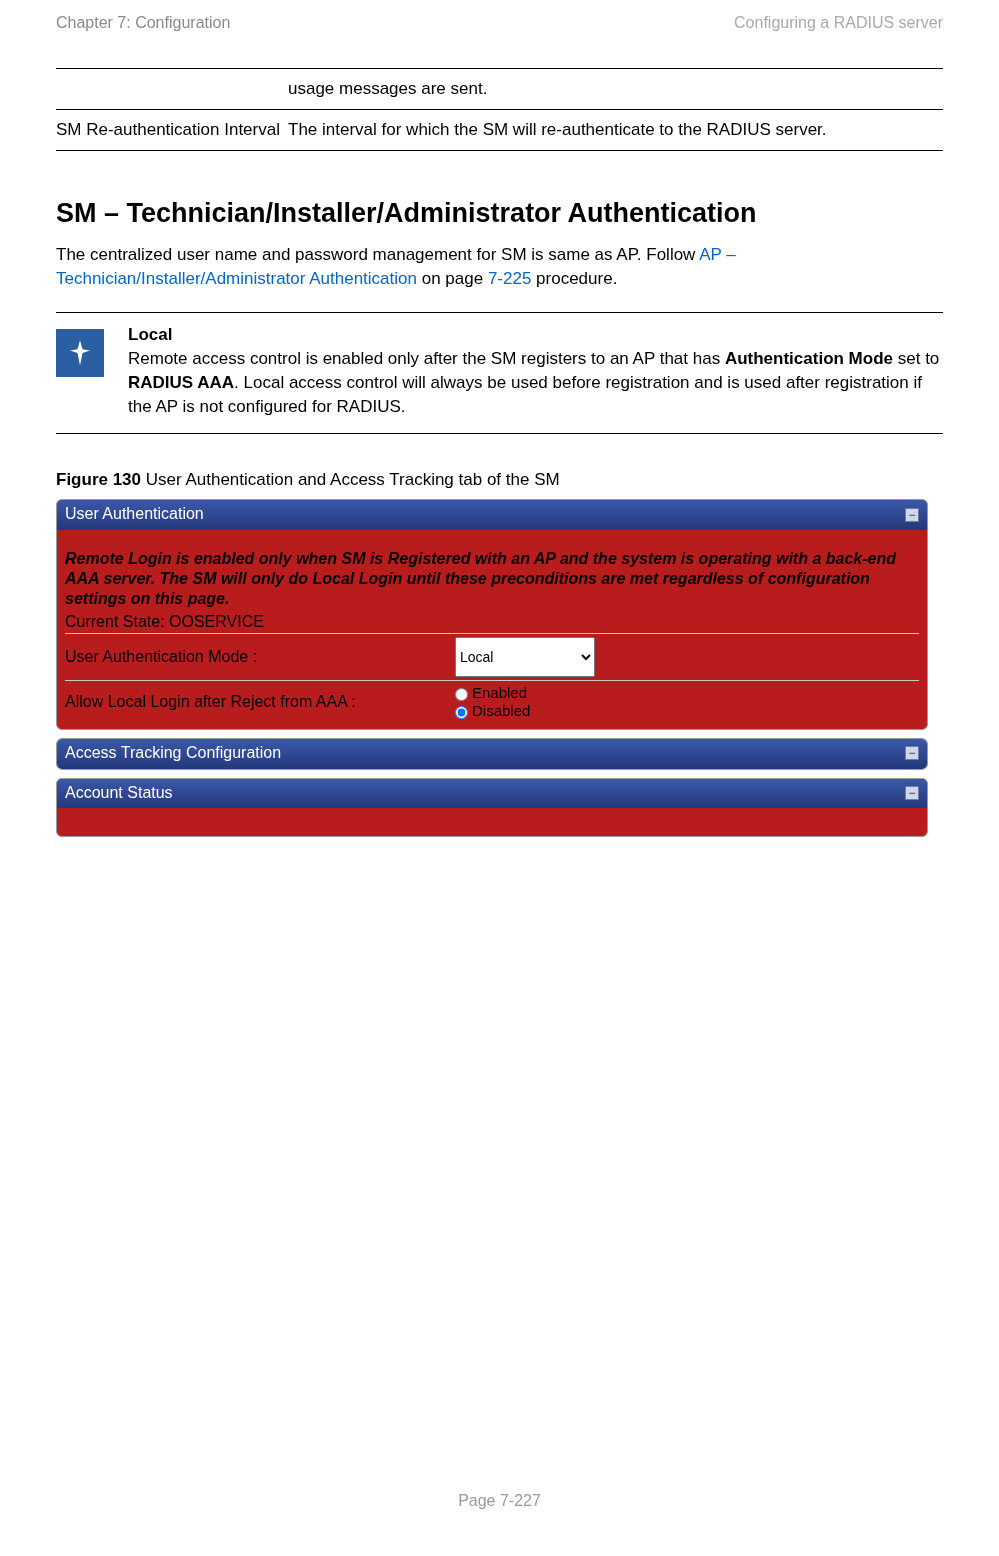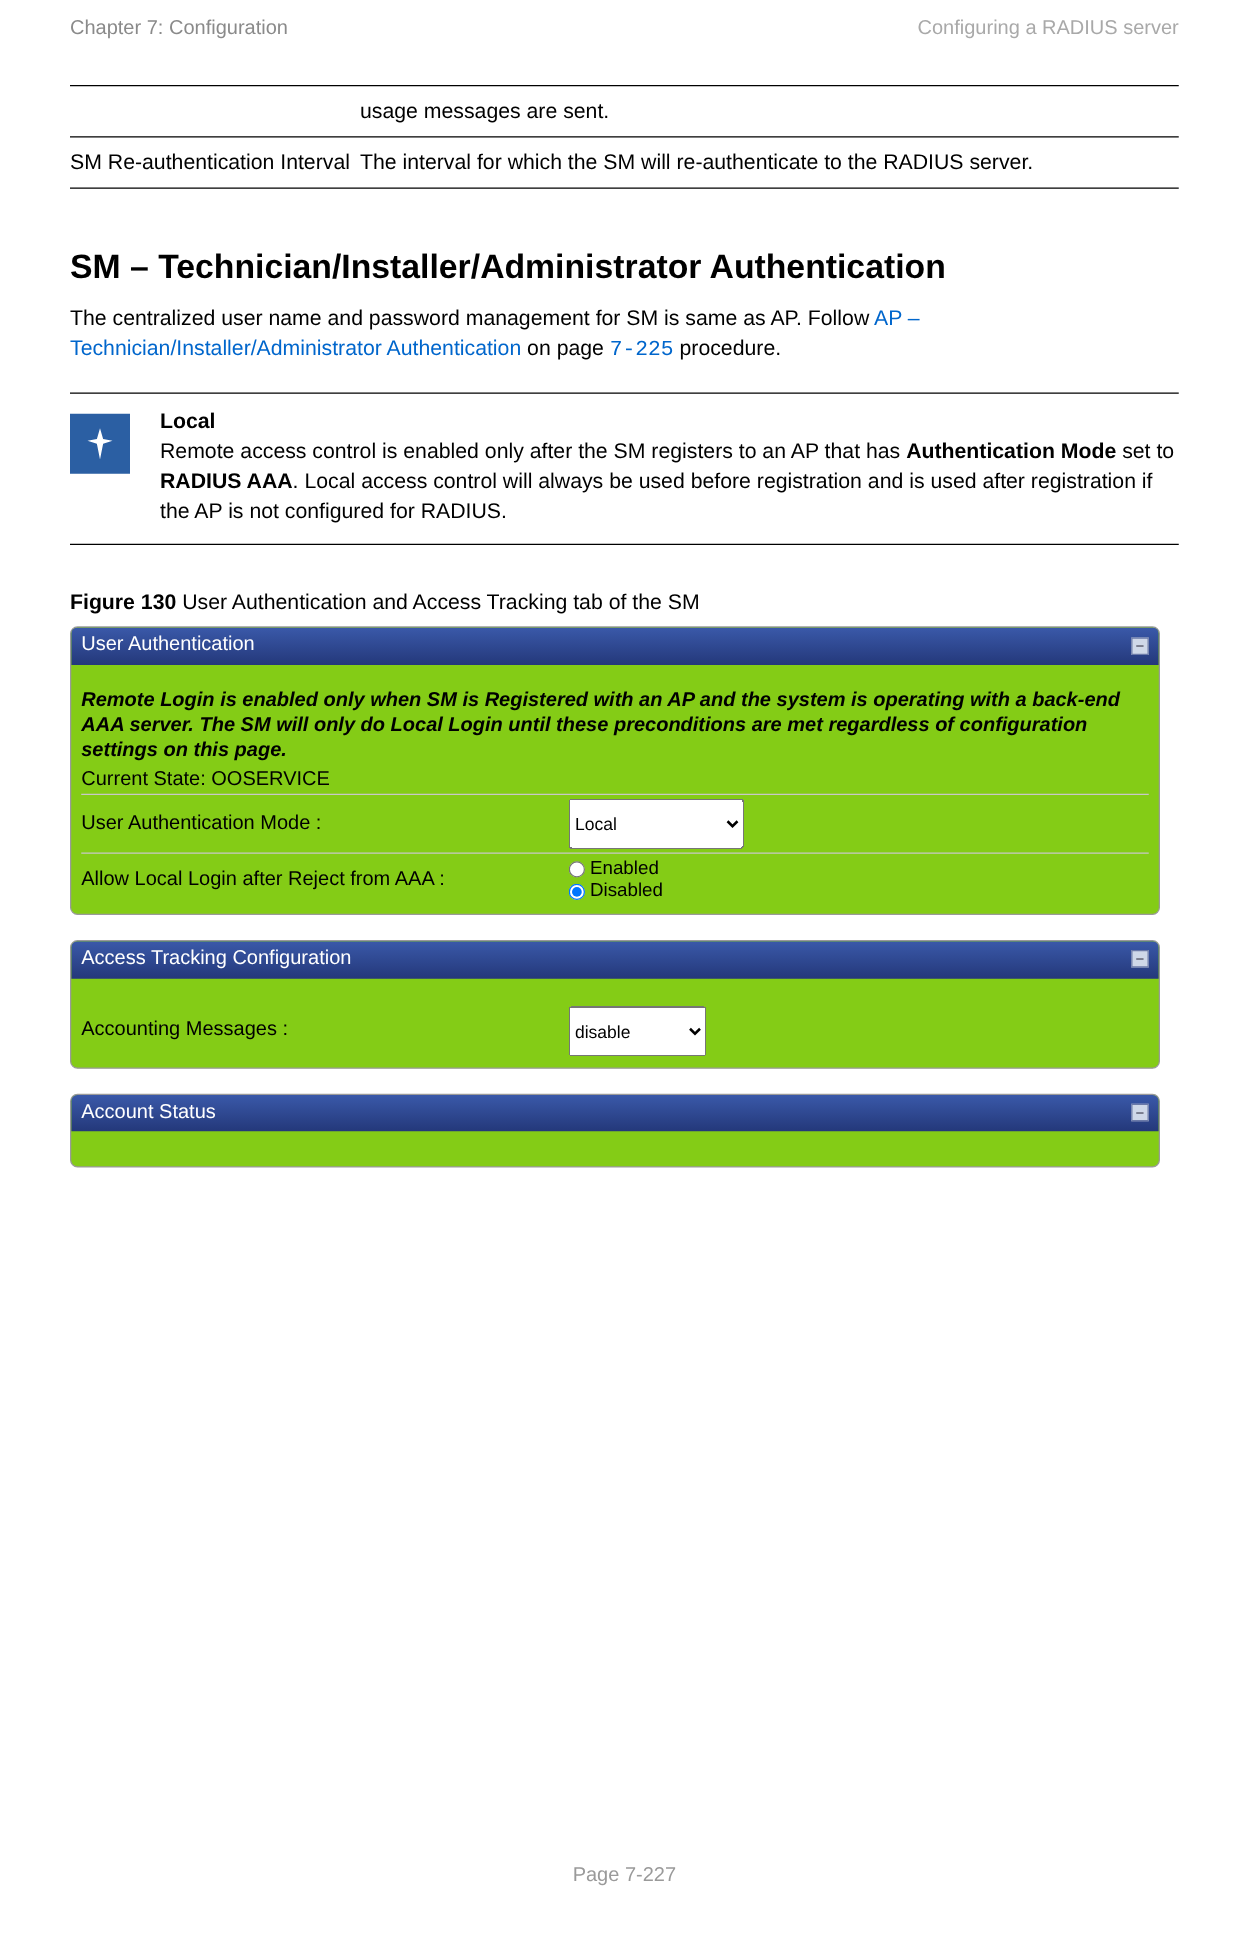--- a/index.html
+++ b/index.html
@@ -38,21 +38,21 @@
   }
   .tbl td.c1 { width: 232px; }
 
   h2.section-title {
     font-weight: bold;
     font-size: 27px;
     margin: 34px 0 10px 0;
   }
   .body-text { font-size: 17px; margin-bottom: 2px; }
   a.link { color: #0066cc; text-decoration: none; }
-  .page-ref { color: #0066cc; font-family: Liberation Mono, monospace; }
+  .page-ref { color: #0066cc; }
 
   .note-wrap {
     margin-top: 22px;
     border-top: 1px solid #000;
     border-bottom: 1px solid #000;
     padding: 10px 0 14px 0;
     display: flex;
     gap: 24px;
   }
   .note-icon-box {
@@ -68,22 +68,22 @@
   .note-body { font-size: 17px; }
   .bold { font-weight: bold; }
 
   .figure-caption { margin-top: 34px; font-size: 17px; }
 
   .panels-wrap { margin-top: 8px; width: 872px; }
   .panel {
     border: 1px solid #9a9a9a;
     border-radius: 6px;
     overflow: hidden;
-    margin-bottom: 20px;
-    background: #84cc16;
+    margin-bottom: 8px;
+    background: #b91c1c;
   }
   .panel-head {
     background: linear-gradient(#3a59a9, #24387a);
     color: #fff;
     font-size: 16px;
     padding: 3px 8px 4px 8px;
     display: flex;
     justify-content: space-between;
     align-items: center;
   }
@@ -203,30 +203,20 @@
           </div>
         </div>
       </div>
     </div>
 
     <div class="panel">
       <div class="panel-head">
         <span>Access Tracking Configuration</span>
         <span class="panel-toggle">−</span>
       </div>
-      <div class="panel-body">
-        <div class="form-row no-border">
-          <div class="form-label">Accounting Messages :</div>
-          <div class="form-field">
-            <select class="faux" style="width:110px">
-              <option>disable</option>
-            </select>
-          </div>
-        </div>
-      </div>
     </div>
 
     <div class="panel">
       <div class="panel-head">
         <span>Account Status</span>
         <span class="panel-toggle">−</span>
       </div>
       <div class="panel-body empty-body"></div>
     </div>
 

